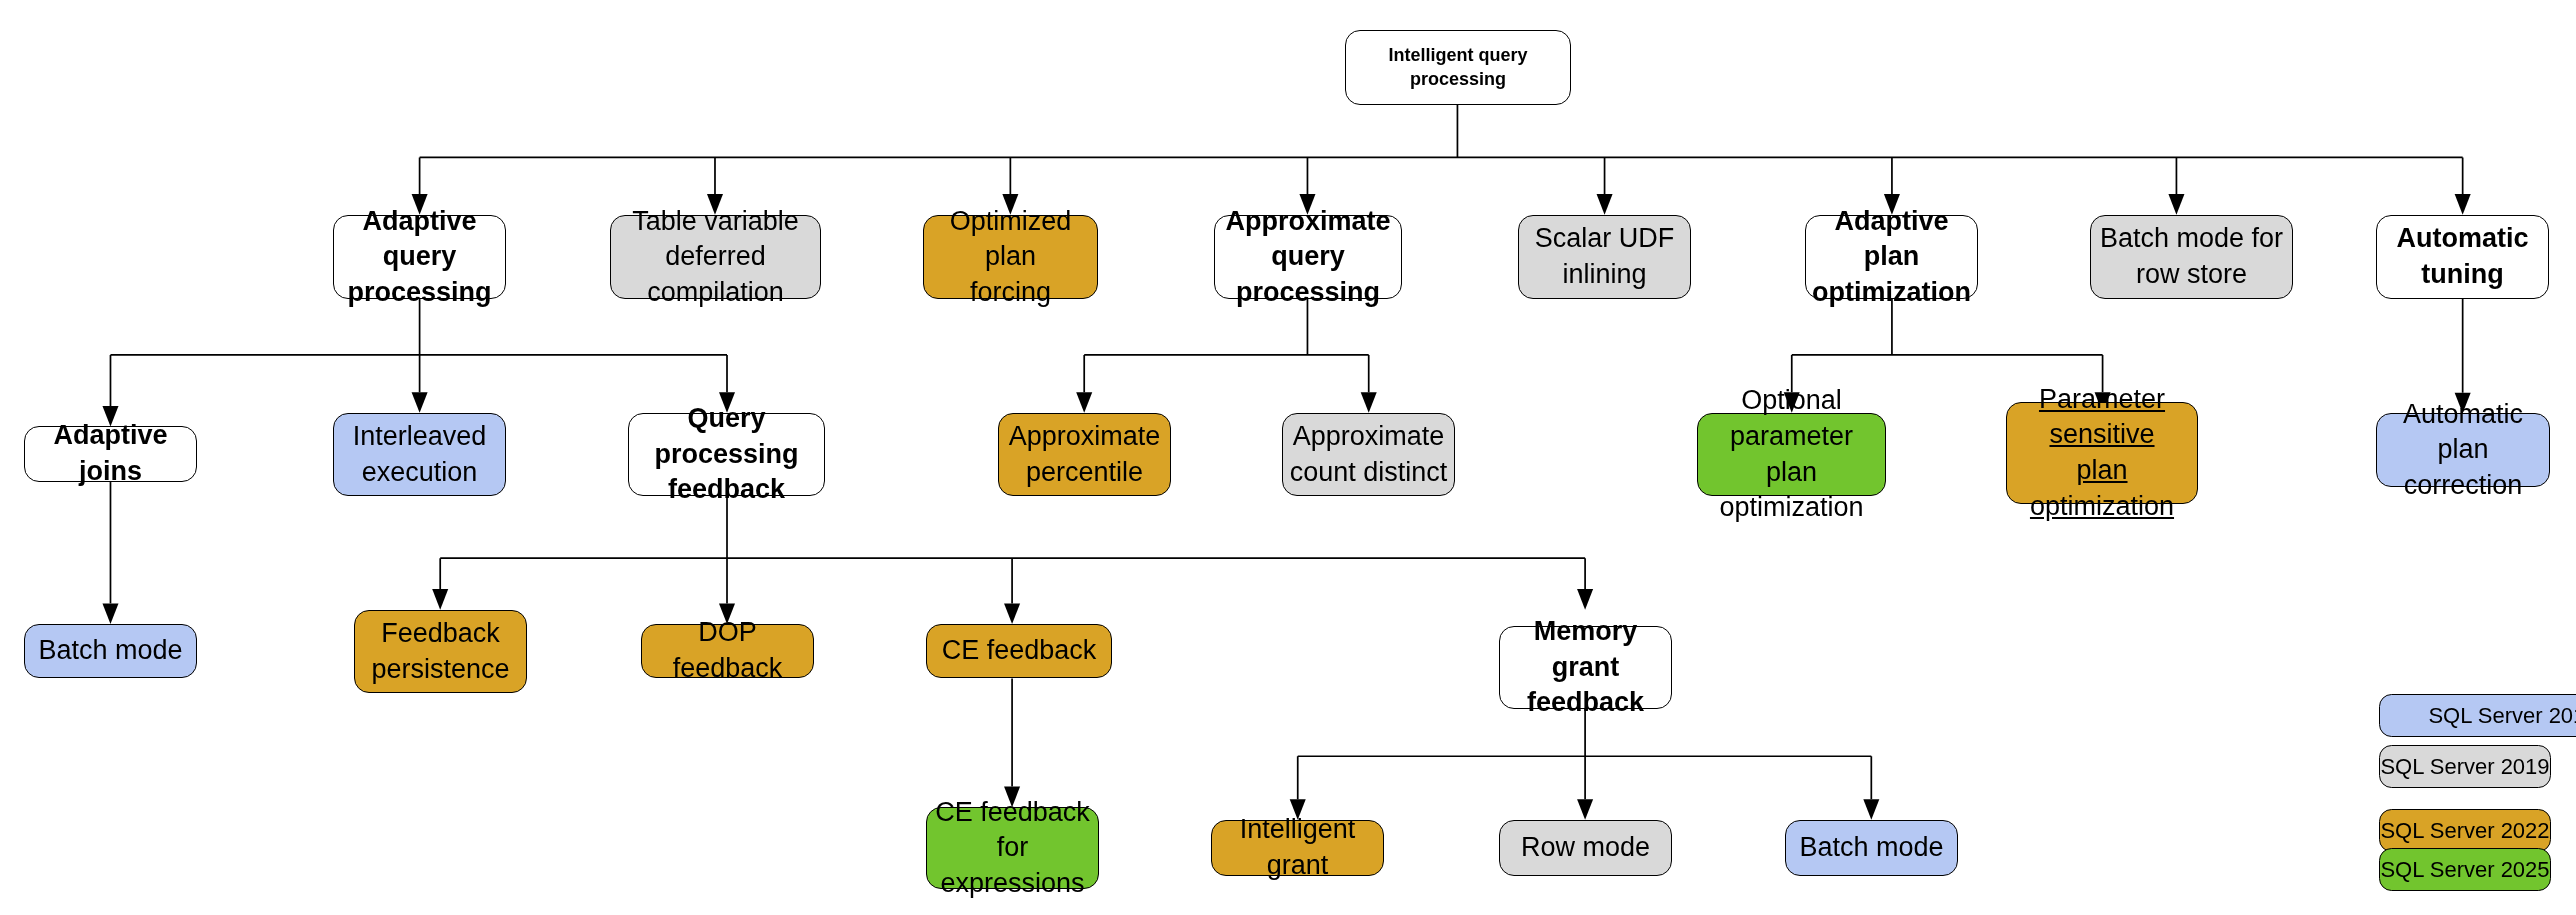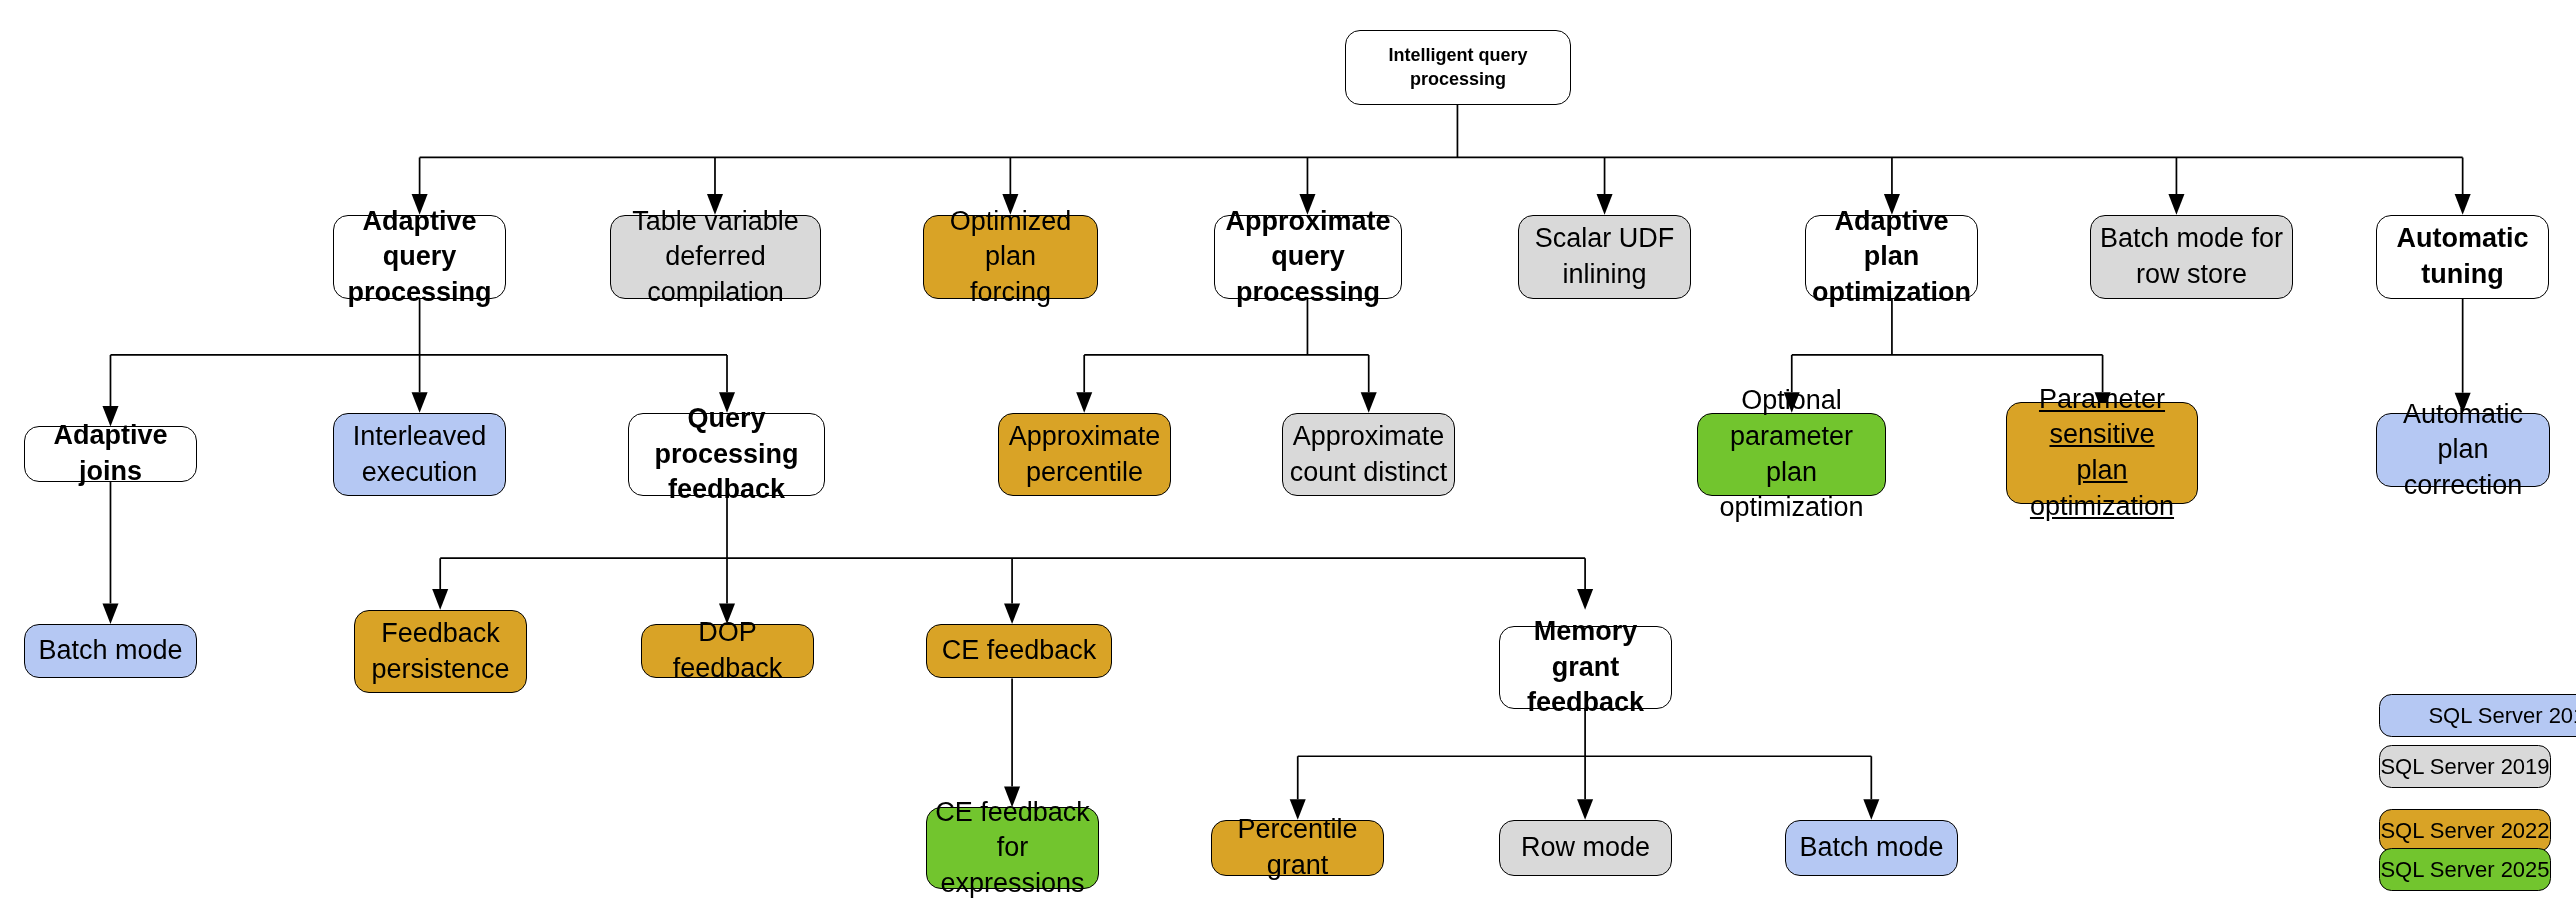--- a/index.html
+++ b/index.html
@@ -141,21 +141,21 @@
 <div class="node fill-blue" id="n-bm1">Batch mode</div>
 <div class="node fill-orange" id="n-fp">Feedback
 persistence</div>
 <div class="node fill-orange" id="n-dop">DOP feedback</div>
 <div class="node fill-orange" id="n-cef">CE feedback</div>
 <div class="node bold fill-white" id="n-mgf">Memory grant
 feedback</div>
 
 <div class="node fill-green" id="n-cefe">CE feedback for
 expressions</div>
-<div class="node fill-orange" id="n-pg">Percentile grant</div>
+<div class="node fill-orange" id="n-pg">Intelligent grant</div>
 <div class="node fill-gray" id="n-rm">Row mode</div>
 <div class="node fill-blue" id="n-bm2">Batch mode</div>
 
 <div class="legend-item" id="legend-2017">SQL Server 2017</div>
 <div class="legend-item" id="legend-2019">SQL Server 2019</div>
 <div class="legend-item" id="legend-2022">SQL Server 2022</div>
 <div class="legend-item" id="legend-2025">SQL Server 2025</div>
 
 
 </body></html>

